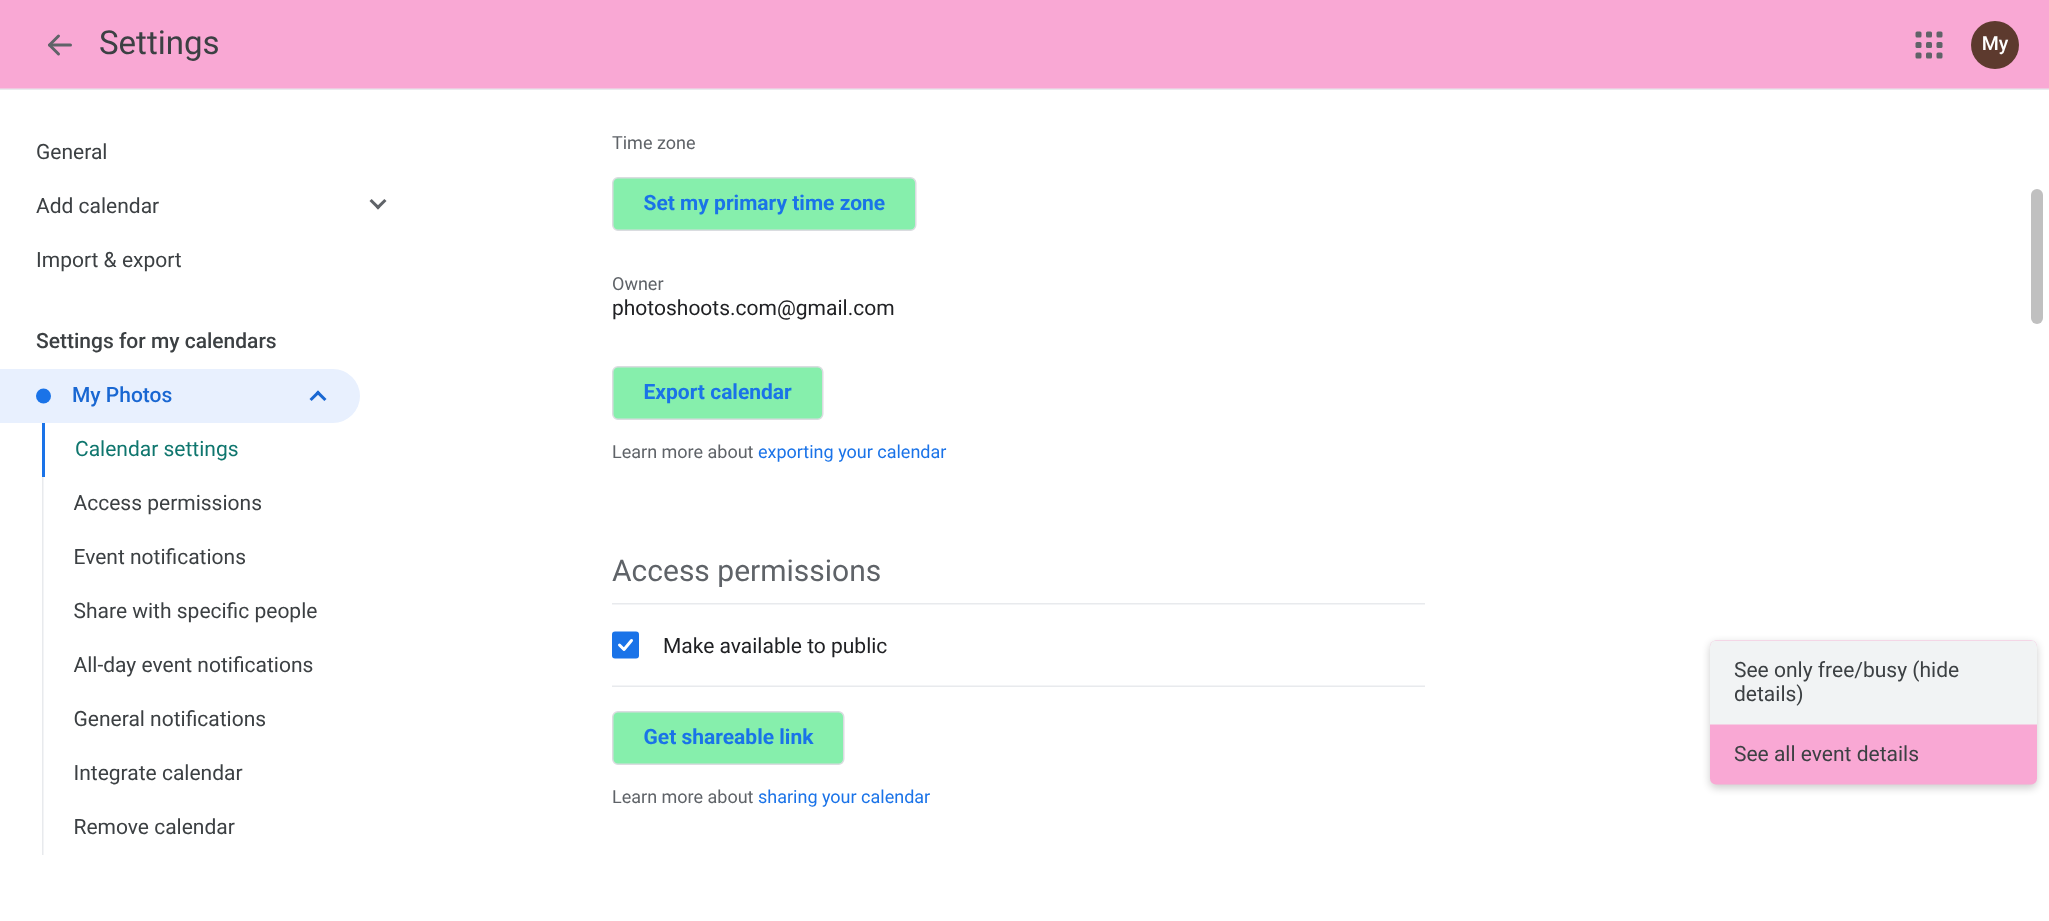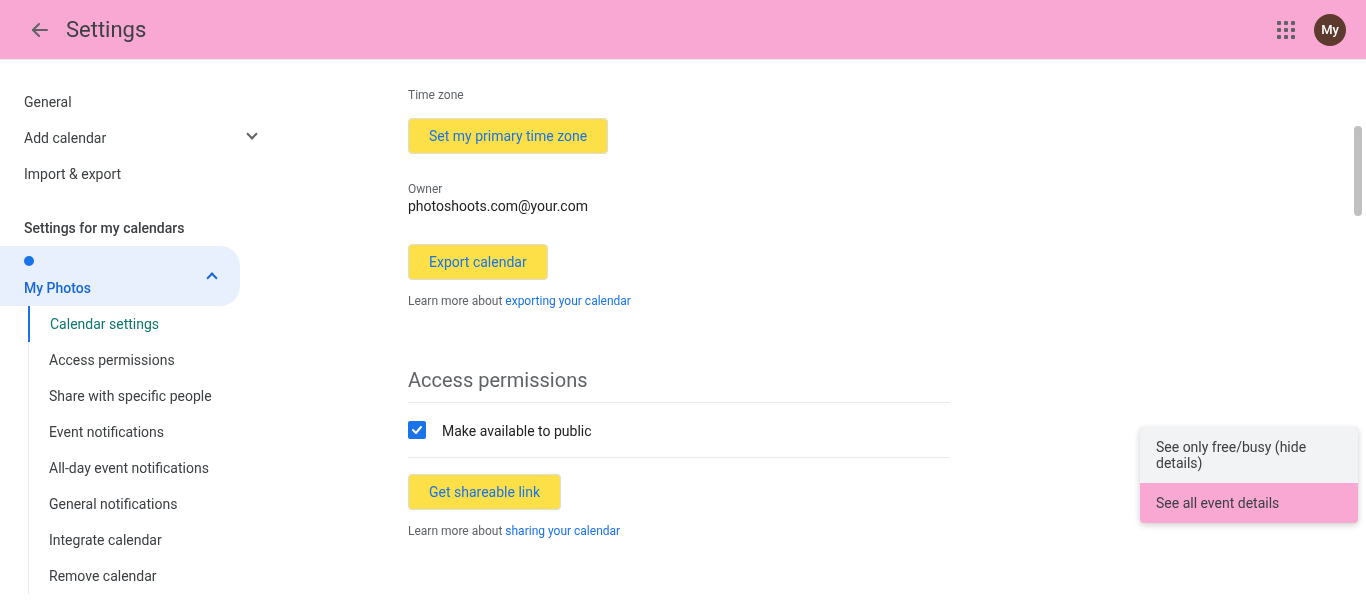--- a/index.html
+++ b/index.html
@@ -18,32 +18,32 @@
 
 
 .layout { display: flex; height: 554px; }
 .sidebar { width: 280px; padding: 24px 0; }
 .content { flex: 1; overflow: auto; padding: 0 0 40px 0; position: relative; }
 
 
 .sidebar-item { display: flex; align-items: flex-start; justify-content: space-between; padding: 10px 24px; font-size: 14px; color: #3c4043; cursor: pointer; }
 .sidebar-header { font-size: 14px; color: #3c4043; font-weight: 500; padding: 10px 24px; }
 .calendar-chip { display: flex; align-items: center; justify-content: space-between; padding: 10px 24px 10px 24px; background: #e8f0fe; border-top-right-radius: 20px; border-bottom-right-radius: 20px; margin-right: 40px; cursor: pointer; }
-.calendar-chip .left { display: flex; align-items: flex-start; gap: 14px; flex-direction: column; }
+.calendar-chip .left { display: flex; align-items: center; gap: 14px; }
 .calendar-chip .dot { width: 10px; height: 10px; border-radius: 50%; background: #1a73e8; }
 .calendar-chip .name { font-size: 14px; font-weight: 500; color: #1967d2; }
 .subnav { border-left: 1px solid #e8eaed; margin-left: 28px; }
 .subitem { padding: 10px 24px 10px 20px; font-size: 14px; color: #3c4043; cursor: pointer; }
 .subitem.active { color: #0f766e; border-left: 2px solid #1a73e8; margin-left: -1px; }
 
 
 .section { padding: 0 0 0 128px; }
 .minilabel { font-size: 12px; color: #5f6368; margin-top: 28px; }
 .value { font-size: 14px; color: #202124; margin-top: 2px; }
-.outline-btn { display: inline-block; border: 1px solid #dadce0; color: #1a73e8; font-size: 14px; font-weight: 400; background: #fde047; border-radius: 4px; padding: 9px 20px; cursor: pointer; margin-top: 16px; }
+.outline-btn { display: inline-block; border: 1px solid #dadce0; color: #1a73e8; font-size: 14px; font-weight: 700; background: #86efac; border-radius: 4px; padding: 9px 20px; cursor: pointer; margin-top: 16px; }
 .learn { font-size: 12px; color: #5f6368; margin-top: 14px; }
 .learn a { color: #1a73e8; text-decoration: none; cursor: pointer; }
 
 .big-title { font-size: 20px; color: #5f6368; font-weight: 400; margin-top: 60px; }
 .hr { border: none; border-top: 1px solid #e8eaed; margin-top: 10px; }
 
 .check-row { display: flex; align-items: flex-end; gap: 16px; padding: 18px 0; border-bottom: 1px solid #e8eaed; }
 .checkbox { width: 18px; height: 18px; background: #1a73e8; border-radius: 2px; display: flex; align-items: center; justify-content: center; cursor: pointer; }
 .checkbox svg { stroke: #fff; }
 .check-row .label { font-size: 14px; color: #202124; }
@@ -112,37 +112,37 @@
       <span class="left">
         <span class="dot"></span>
         <span class="name">My Photos</span>
       </span>
       <i class="chevron up" style="border-color:#1967d2"></i>
     </div>
 
     <div class="subnav">
       <div class="subitem active">Calendar settings</div>
       <div class="subitem">Access permissions</div>
+      <div class="subitem">Event notifications</div>
       <div class="subitem">Share with specific people</div>
-      <div class="subitem">Event notifications</div>
       <div class="subitem">All-day event notifications</div>
       <div class="subitem">General notifications</div>
       <div class="subitem">Integrate calendar</div>
       <div class="subitem">Remove calendar</div>
     </div>
   </div>
 
   <div class="content">
     <div class="section content-inner">
 
       <div class="minilabel">Time zone</div>
       <button class="outline-btn">Set my primary time zone</button>
 
       <div class="minilabel">Owner</div>
-      <div class="value">photoshoots.com@your.com</div>
+      <div class="value">photoshoots.com@gmail.com</div>
 
       <div style="height:20px"></div>
       <button class="outline-btn" style="margin-top:10px">Export calendar</button>
       <div class="learn">
         <span>Learn more about </span><a>exporting your calendar</a>
       </div>
 
       <div class="big-title">Access permissions</div>
       <hr class="hr">
 

